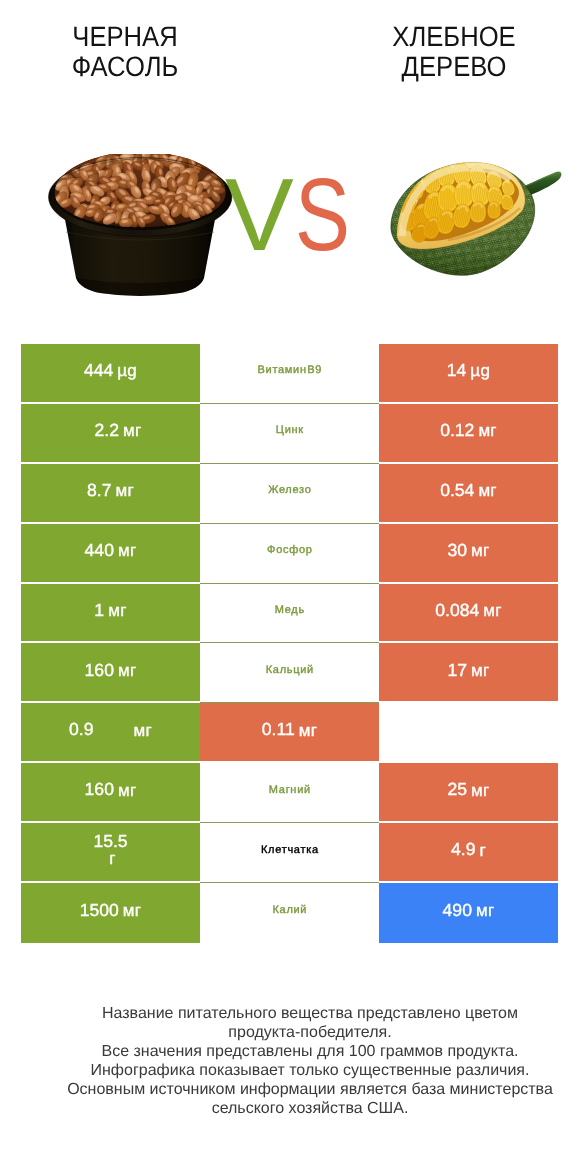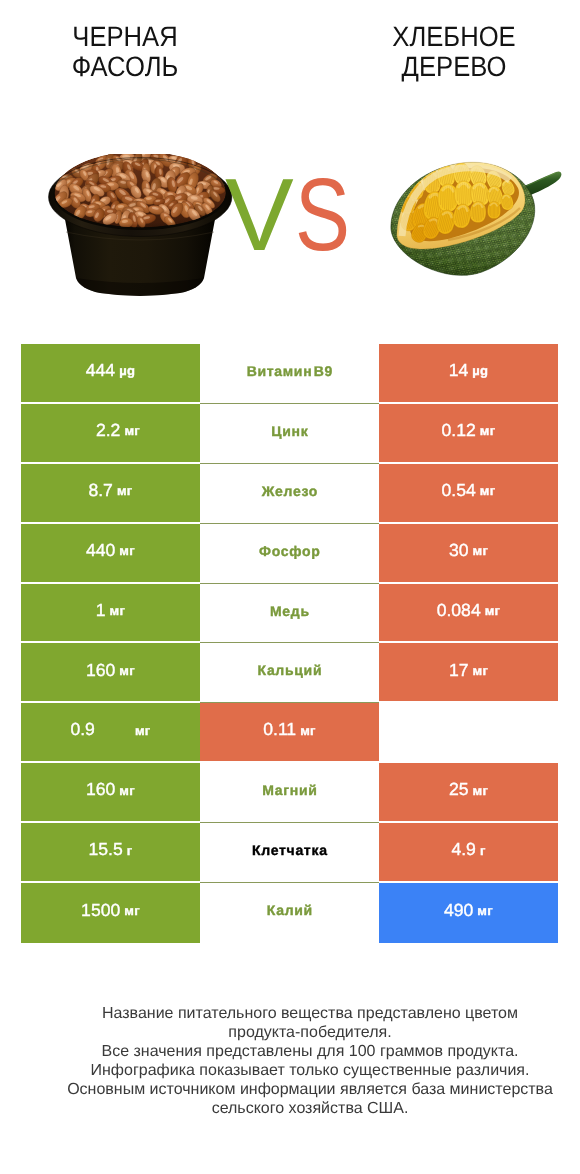--- a/index.html
+++ b/index.html
@@ -28,28 +28,28 @@
     letter-spacing:0;white-space:nowrap;}
 .vs span{display:inline-block;}
 .vs .letter-s{transform:scaleX(.80);transform-origin:left center;margin-left:1px;}
 
 
 .tbl{position:absolute;left:21px;top:344px;width:513px;}
 .row{display:flex;width:537px;height:59.9px;}
 .cell{width:179px;box-sizing:border-box;display:flex;align-items:center;
       justify-content:center;font-size:16.4px;font-weight:400;line-height:1;
       -webkit-text-stroke:0.38px currentColor;}
-.cell.m{font-size:14px;font-weight:bold;}
+.cell.m{font-size:11px;}
 .cell.l span,.cell.r span{position:relative;top:-2px;}
 .cell.m{position:relative;}
 .cell.l,.cell.r{font-size:17.6px;}
 .cell.l{color:#fff;}
 .cell.r{color:#fff;}
 .cell.m{background:#fff;padding-bottom:5px;letter-spacing:0.7px;padding-left:0.7px;word-spacing:-3.2px;}
-.unit{font-weight:700;font-size:13px;margin-left:4px;letter-spacing:0.3px;}
+.unit{font-weight:400;font-size:17px;margin-left:4px;letter-spacing:0.3px;}
 
 
 .footer{position:absolute;left:0;top:1003.5px;width:580px;text-align:center;
         font-size:16px;line-height:19px;color:#3a3a3a;font-weight:400;padding-left:20px;}
 .footer div{white-space:nowrap;}
 </style>
 </head>
 <body>
 
 <div class="page">
@@ -1194,21 +1194,21 @@
           <span>160</span>
           <span class="unit">мг</span>
         </div>
         <div class="cell m" style="color: rgb(122, 154, 60); border-bottom: 1px solid rgb(138, 154, 91);">Магний</div>
         <div class="cell r" style="background: rgb(224, 109, 74); border-bottom: 2px solid rgb(255, 255, 255);">
           <span>25</span>
           <span class="unit">мг</span>
         </div>
       </div>
       <div class="row">
-        <div class="cell l" style="background: rgb(128, 167, 47); border-bottom: 2px solid rgb(255, 255, 255);">
+        <div class="cell l" style="background: rgb(128, 167, 47); border-bottom: 2px solid rgb(255, 255, 255); flex-direction: column;">
           <span>15.5</span>
           <span class="unit">г</span>
         </div>
         <div class="cell m" style="color: #000000; border-bottom: 1px solid rgb(138, 154, 91);">Клетчатка</div>
         <div class="cell r" style="background: rgb(224, 109, 74); border-bottom: 2px solid rgb(255, 255, 255);">
           <span>4.9</span>
           <span class="unit">г</span>
         </div>
       </div>
       <div class="row">

